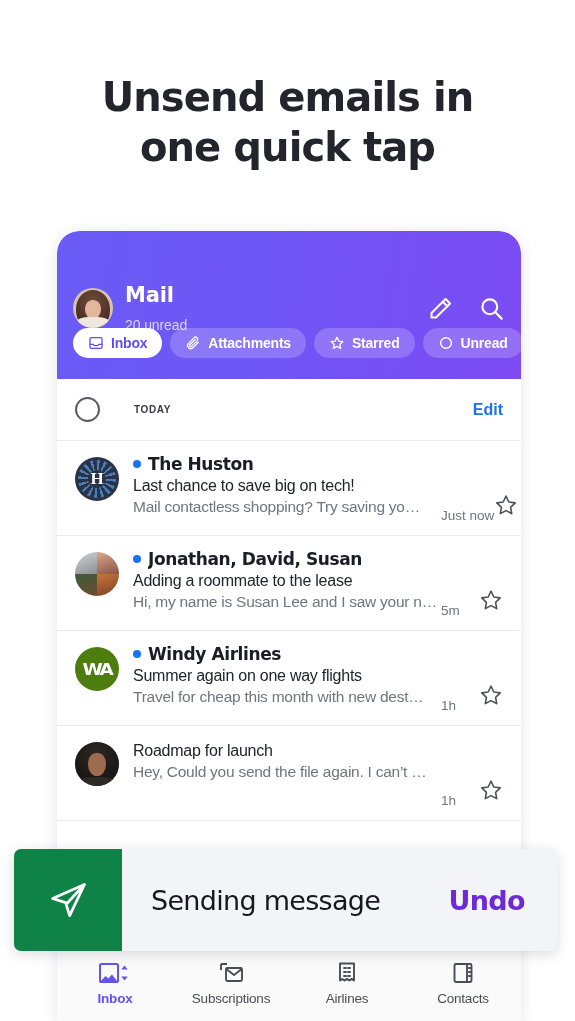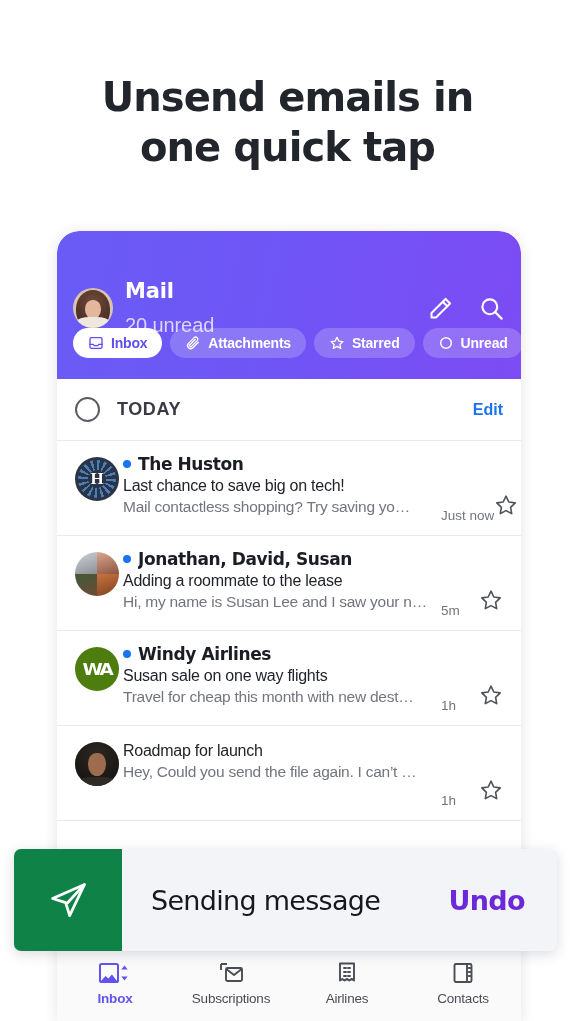--- a/index.html
+++ b/index.html
@@ -95,21 +95,21 @@
   .title-block { margin-left: 12px; line-height: 1.05; }
   .app-title {
     color: #ffffff;
     font-family: "DejaVu Sans", sans-serif;
     font-size: 21px;
     font-weight: bold;
     letter-spacing: -0.2px;
   }
   .app-subtitle {
     color: #ddd5fb;
-    font-size: 20px;
+    font-size: 14px;
     margin-top: 12px;
     letter-spacing: -0.1px;
   }
 
   .header-actions {
     margin-left: auto;
     display: flex;
     align-items: center;
     gap: 24px;
   }
@@ -152,22 +152,22 @@
     border-bottom: 1px solid #e8e8ee;
     background: #fff;
   }
   .sel-circle {
     width: 25px; height: 25px;
     border: 2px solid #5c5c66;
     border-radius: 50%;
     flex: 0 0 auto;
   }
   .today-label {
-    margin-left: 17px;
-    font-size: 18px;
+    margin-left: 34px;
+    font-size: 10px;
     font-weight: bold;
     letter-spacing: 0.6px;
     color: #3a3a44;
     text-align: right;
   }
   .edit-link {
     margin-left: auto;
     color: #1a73f0;
     font-size: 16px;
     font-weight: bold;
@@ -244,21 +244,21 @@
     background: #9d6b4f; border-radius: 48% 48% 54% 54%;
   }
   .av-miranda .shoulders {
     position: absolute; left: 2px; bottom: 0; right: 2px; height: 9px;
     background: #2e2a26; border-radius: 45% 45% 0 0;
   }
 
   .row-body {
     flex: 1 1 auto;
     min-width: 0;
-    margin-left: 4px;
+    margin-left: 14px;
     padding-right: 6px;
   }
 
   .row-line1 { display: flex; align-items: center; }
   .unread-dot {
     width: 8px; height: 8px;
     border-radius: 50%;
     background: #1a73f0;
     flex: 0 0 auto;
     margin-right: 7px;
@@ -519,21 +519,21 @@
 
     <div class="mail-row">
       <div class="row-avatar av-windy">
         <div class="wa">WA</div>
       </div>
       <div class="row-body">
         <div class="row-line1">
           <span class="unread-dot"></span>
           <span class="sender">Windy Airlines</span>
         </div>
-        <div class="subject">Susan sale on one way flights</div>
+        <div class="subject">Summer again on one way flights</div>
         <div class="preview">Travel for cheap this month with new dest…</div>
       </div>
       <div class="row-right">
         <div class="time">1h</div>
         <div class="star">
           <svg width="24" height="24" viewBox="0 0 24 24" fill="none" stroke="#4e515a" stroke-width="1.6" stroke-linejoin="round">
             <path d="M12 3.2l2.8 5.8 6.4.9-4.6 4.4 1.1 6.3-5.7-3-5.7 3 1.1-6.3L2.8 9.9l6.4-.9z"></path>
           </svg>
         </div>
       </div>

